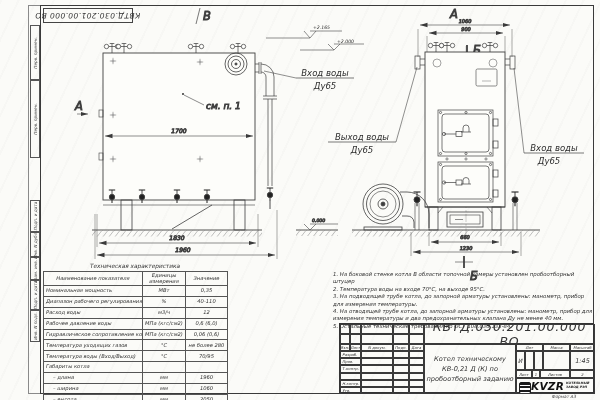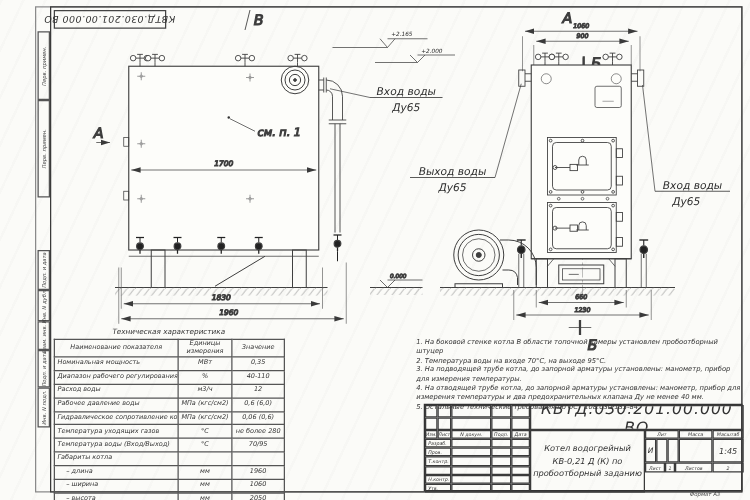--- a/index.html
+++ b/index.html
@@ -522,33 +522,41 @@
   <div class="cell lbl" style="left:0;top:55.8px;width:21px;height:7.2px;">Н.контр.</div>
   <div class="cell" style="left:21px;top:55.8px;width:32px;height:7.2px;"></div>
   <div class="cell" style="left:53px;top:55.8px;width:16px;height:7.2px;"></div>
   <div class="cell" style="left:69px;top:55.8px;width:15px;height:7.2px;"></div>
   <div class="cell lbl" style="left:0;top:63px;width:21px;height:7px;">Утв.</div>
   <div class="cell" style="left:21px;top:63px;width:32px;height:7px;"></div>
   <div class="cell" style="left:53px;top:63px;width:16px;height:7px;"></div>
   <div class="cell" style="left:69px;top:63px;width:15px;height:7px;"></div>
 
   <div class="cell prod" style="left:84px;top:20px;width:92px;height:50px;flex-direction:column;">
-    <div>Котел водогрейный</div>
+    <div>Котел техническому</div>
     <div>КВ-0,21 Д (К) по</div>
     <div>пробоотборный заданию</div>
   </div>
 
   <div class="cell" style="left:176px;top:20px;width:27px;height:7px;">Лит</div>
   <div class="cell" style="left:203px;top:20px;width:27px;height:7px;">Масса</div>
   <div class="cell" style="left:230px;top:20px;width:25px;height:7px;">Масштаб</div>
   <div class="cell" style="left:176px;top:27px;width:9px;height:19px;font-size:6px;">И</div>
   <div class="cell" style="left:185px;top:27px;width:9px;height:19px;"></div>
   <div class="cell" style="left:194px;top:27px;width:9px;height:19px;"></div>
   <div class="cell" style="left:203px;top:27px;width:27px;height:19px;"></div>
   <div class="cell" style="left:230px;top:27px;width:25px;height:19px;font-size:6.5px;">1:45</div>
   <div class="cell" style="left:176px;top:46px;width:16px;height:8px;">Лист</div>
   <div class="cell" style="left:192px;top:46px;width:8px;height:8px;">1</div>
   <div class="cell" style="left:200px;top:46px;width:30px;height:8px;">Листов</div>
   <div class="cell" style="left:230px;top:46px;width:25px;height:8px;">2</div>
 
+  <div class="cell" style="left:176px;top:54px;width:79px;height:16px;">
+    <span class="logo-ic"></span>
+    <span class="logo-word">KVZR</span>
+    <span class="logo-sub">
+      <span style="display:block">КОТЕЛЬНЫЙ</span>
+      <span style="display:block">ЗАВОД РЭП</span>
+    </span>
+  </div>
 </div>
 
 <div class="abs fmt">Формат  А3</div>
 
 </body></html>

